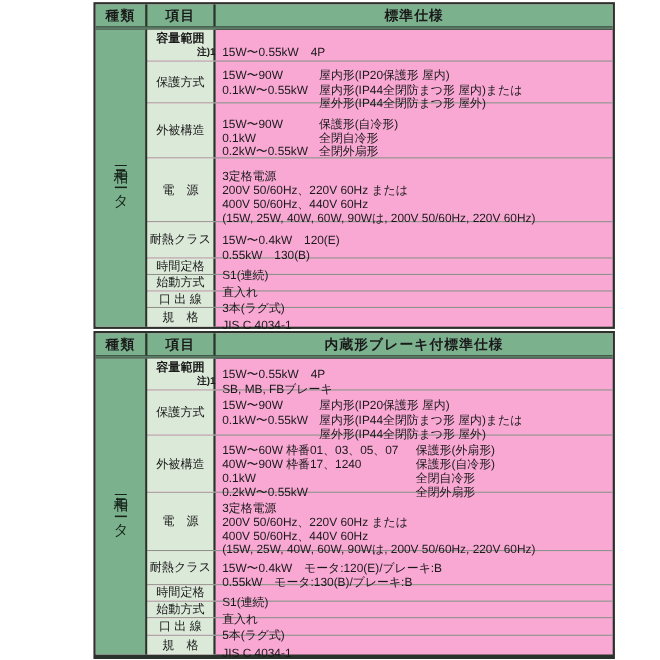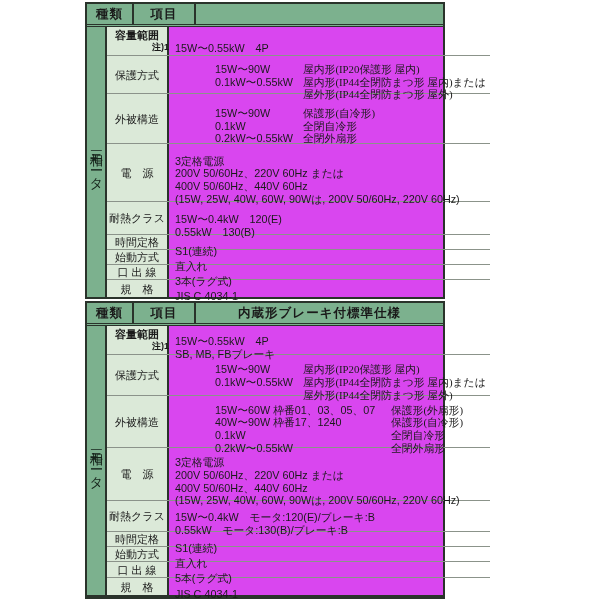--- a/index.html
+++ b/index.html
@@ -7,23 +7,23 @@
   body {
     position: relative;
     font-family: "Liberation Sans", "DejaVu Sans", sans-serif;
     color: #1a1a1a;
     -webkit-font-smoothing: antialiased;
   }
 
   .spec-table {
     position: absolute;
     left: 85px;
-    width: 360px;
+    width: 474px;
     border: 2px solid #2a332b;
-    background: #d946ef;
+    background: #f9a8d4;
   }
   #t1 { top: 2px; }
   #t2 { top: 301px; border-bottom-width: 4px; }
 
   
   .thead {
     display: flex;
     height: 23px;
     background: #7cb18e;
     border-bottom: 3px double #2a332b;
@@ -68,23 +68,23 @@
 
   .content-cell {
     flex: 1;
     display: flex; flex-direction: column; justify-content: center;
     padding: 16px 4px 1px 6px;
     font-size: 10.8px;
     line-height: 12.7px;
     white-space: nowrap;
   }
   .cline { display: flex; }
-  .cl { display: inline-block; width: 88px; flex: 0 0 88px; margin-left: 40px; }
+  .cl { display: inline-block; width: 88px; flex: 0 0 88px; }
   .cl-wide { width: 176px; flex: 0 0 176px; }
-  .cr { flex: 1; font-family: Liberation Serif, serif; }
+  .cr { flex: 1; }
 
   
   #t1 .row-capacity  { height: 29px; }
   #t1 .row-protection{ height: 38px; }
   #t1 .row-enclosure { height: 50px; }
   #t1 .row-power     { height: 58px; }
   #t1 .row-heat      { height: 33px; }
   #t1 .row-time      { height: 15px; }
   #t1 .row-start     { height: 15px; }
   #t1 .row-leads     { height: 15px; }
@@ -101,20 +101,21 @@
   #t2 .row-leads     { height: 16px; }
   #t2 .row-standard  { height: 17px; }
 </style>
 </head>
 <body>
 
 <div class="spec-table" id="t1">
   <div class="thead">
     <div class="th th-kind">種類</div>
     <div class="th th-item">項目</div>
+    <div class="th th-spec">標準仕様</div>
   </div>
   <div class="tbody">
     <div class="kind-cell">
       <span class="vtext">三相モータ</span>
     </div>
     <div class="rows">
 
       <div class="row row-capacity">
         <div class="item-cell item-capacity">
           <span class="cap-label">容量範囲</span>

